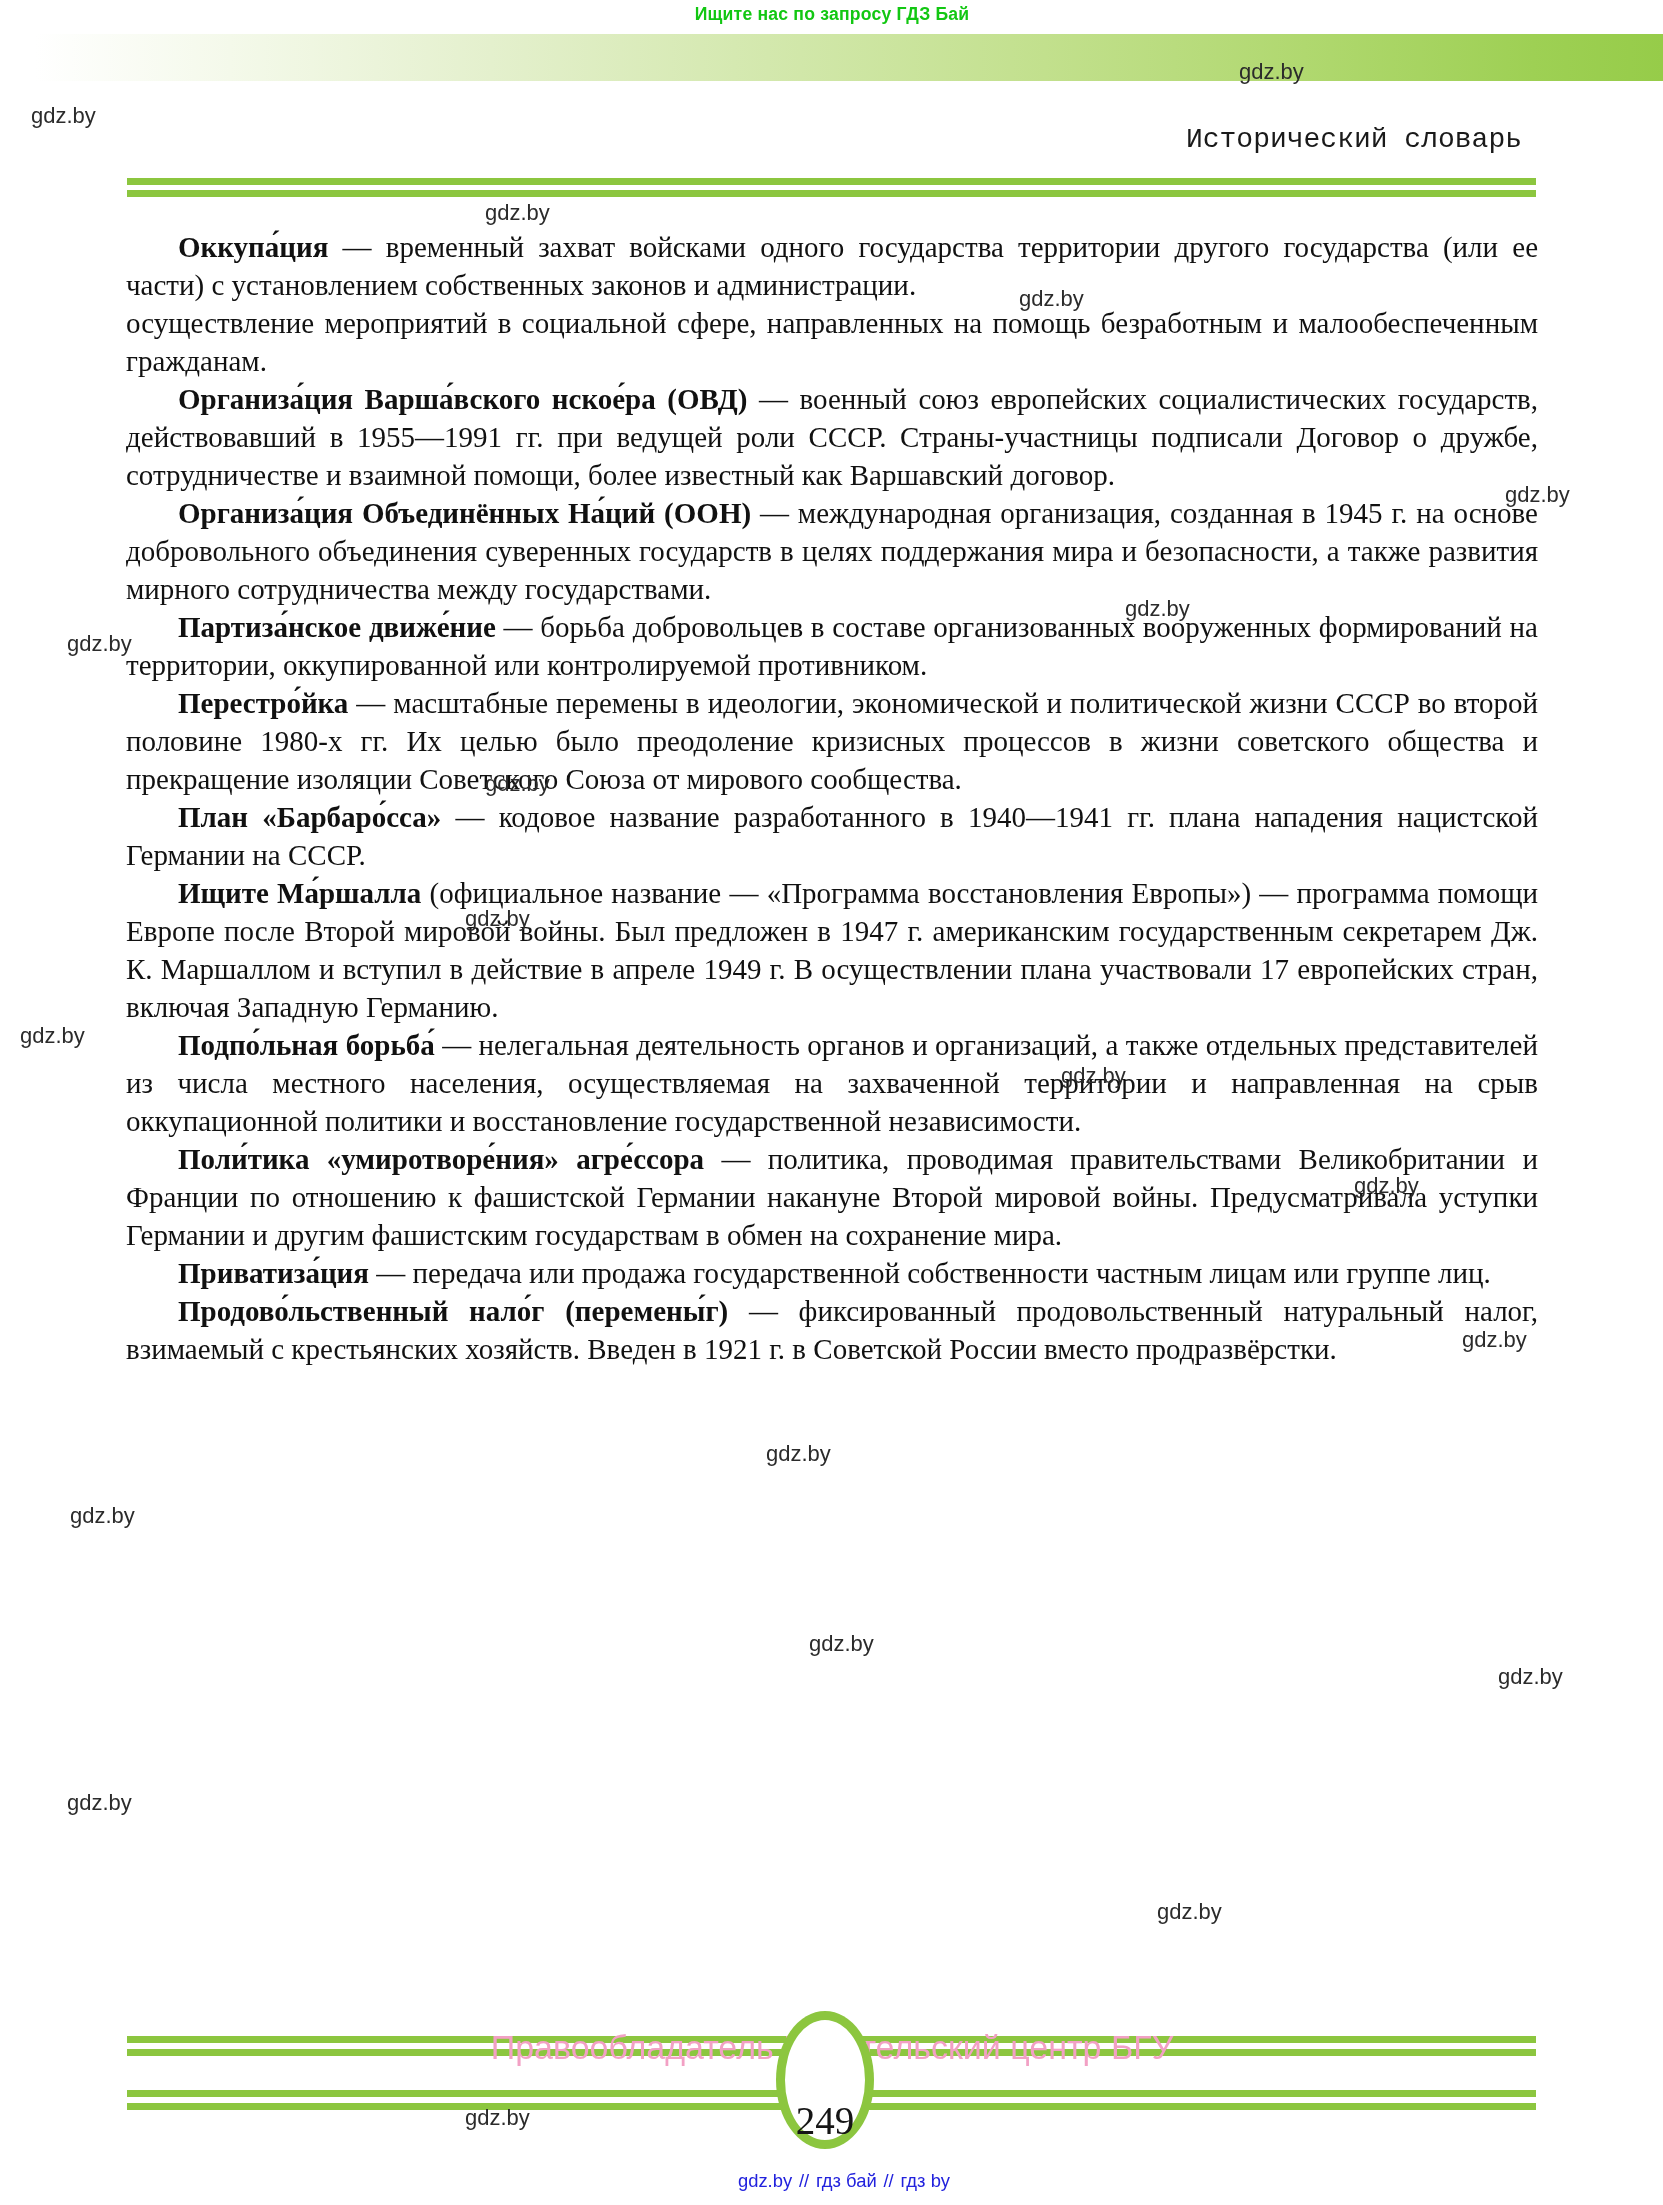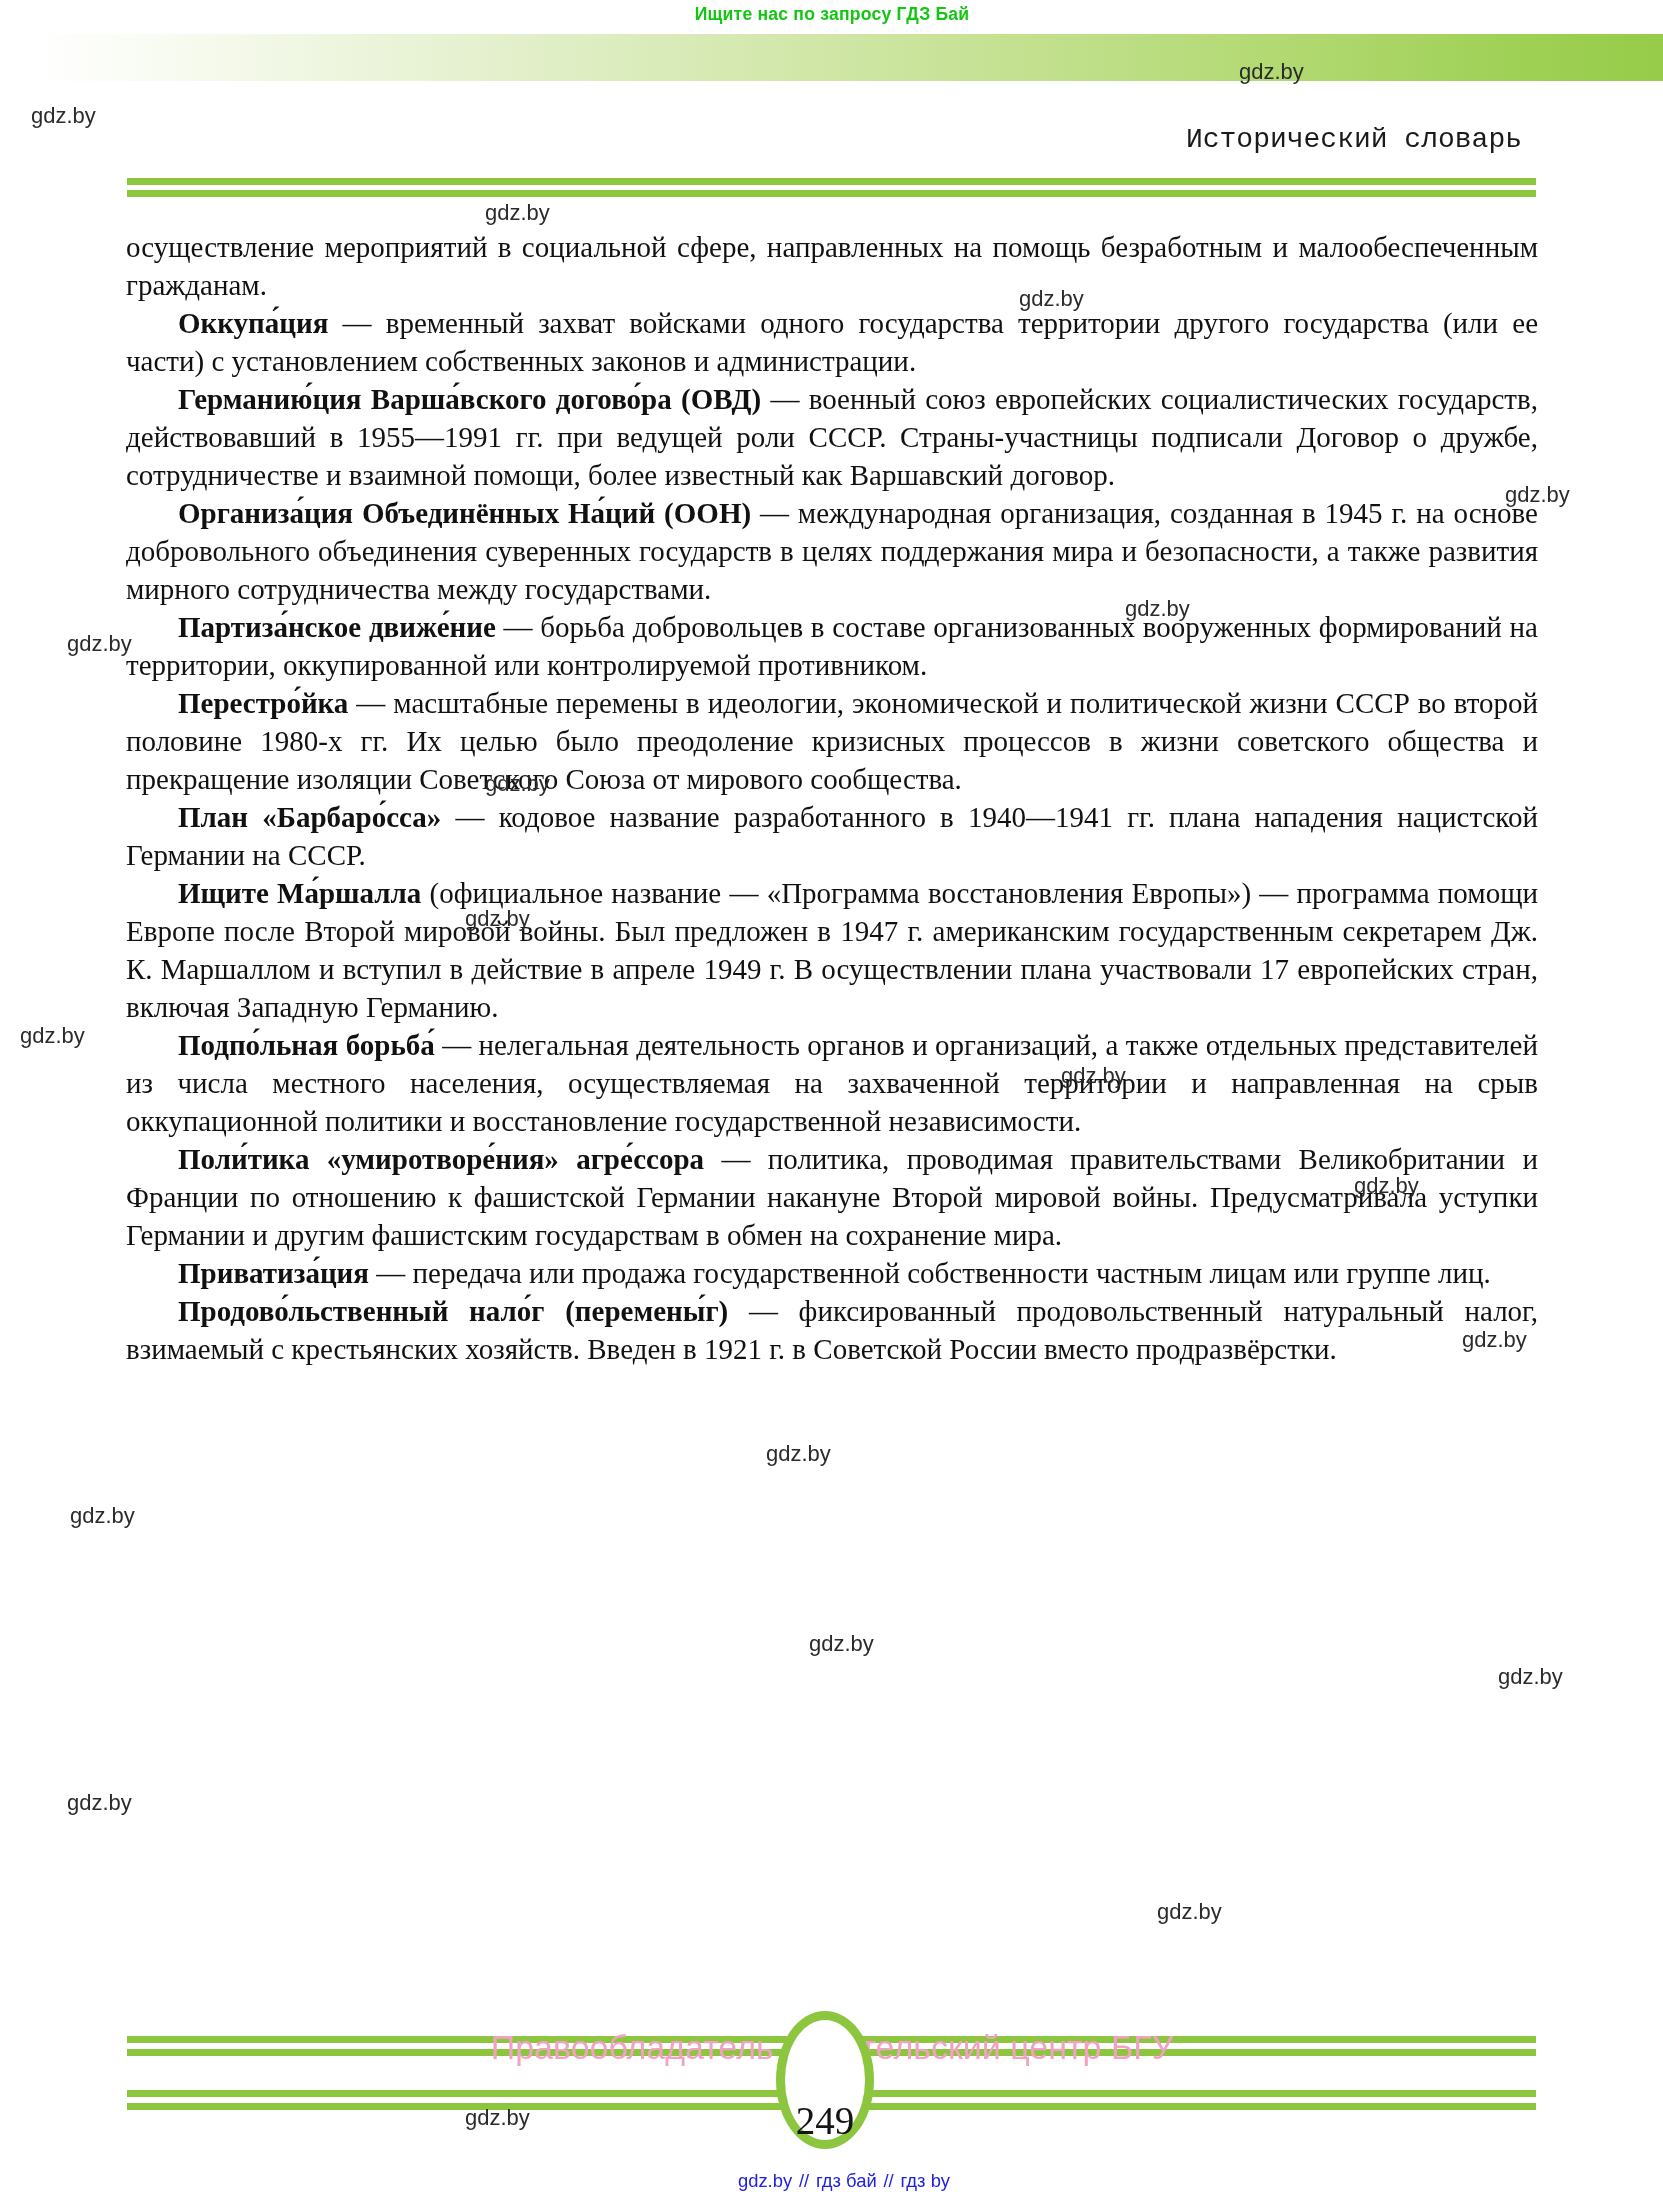--- a/index.html
+++ b/index.html
@@ -167,23 +167,23 @@
 <div class="promo-line">Ищите нас по запросу ГДЗ Бай</div>
 
 <div class="header-band"></div>
 
 <div class="header-title">Исторический словарь</div>
 
 <div class="rule rule-top-a"></div>
 <div class="rule rule-top-b"></div>
 
 <div class="content">
+    <p class="para"><span class="term">Оккупа́ция</span><span> — временный захват войсками одного государства территории другого государства (или ее части) с установлением собственных законов и администрации.</span></p>
     <p class="para no-indent"><span>осуществление мероприятий в социальной сфере, направленных на помощь безработным и малообеспеченным гражданам.</span></p>
-    <p class="para"><span class="term">Оккупа́ция</span><span> — временный захват войсками одного государства территории другого государства (или ее части) с установлением собственных законов и администрации.</span></p>
-    <p class="para"><span class="term">Германию́ция Варша́вского догово́ра (ОВД)</span><span> — военный союз европейских социалистических государств, действовавший в 1955—1991 гг. при ведущей роли СССР. Страны-участницы подписали Договор о дружбе, сотрудничестве и взаимной помощи, более известный как Варшавский договор.</span></p>
+    <p class="para"><span class="term">Организа́ция Варша́вского нское́ра (ОВД)</span><span> — военный союз европейских социалистических государств, действовавший в 1955—1991 гг. при ведущей роли СССР. Страны-участницы подписали Договор о дружбе, сотрудничестве и взаимной помощи, более известный как Варшавский договор.</span></p>
     <p class="para"><span class="term">Организа́ция Объединённых На́ций (ООН)</span><span> — международная организация, созданная в 1945 г. на основе добровольного объединения суверенных государств в целях поддержания мира и безопасности, а также развития мирного сотрудничества между государствами.</span></p>
     <p class="para"><span class="term">Партиза́нское движе́ние</span><span> — борьба добровольцев в составе организованных вооруженных формирований на территории, оккупированной или контролируемой противником.</span></p>
     <p class="para"><span class="term">Перестро́йка</span><span> — масштабные перемены в идеологии, экономической и политической жизни СССР во второй половине 1980-х гг. Их целью было преодоление кризисных процессов в жизни советского общества и прекращение изоляции Советского Союза от мирового сообщества.</span></p>
     <p class="para"><span class="term">План «Барбаро́сса»</span><span> — кодовое название разработанного в 1940—1941 гг. плана нападения нацистской Германии на СССР.</span></p>
     <p class="para"><span class="term">Ищите Ма́ршалла</span><span> (официальное название — «Программа восстановления Европы») — программа помощи Европе после Второй мировой войны. Был предложен в 1947 г. американским государственным секретарем Дж. К. Маршаллом и вступил в действие в апреле 1949 г. В осуществлении плана участвовали 17 европейских стран, включая Западную Германию.</span></p>
     <p class="para"><span class="term">Подпо́льная борьба́</span><span> — нелегальная деятельность органов и организаций, а также отдельных представителей из числа местного населения, осуществляемая на захваченной территории и направленная на срыв оккупационной политики и восстановление государственной независимости.</span></p>
     <p class="para"><span class="term">Поли́тика «умиротворе́ния» агре́ссора</span><span> — политика, проводимая правительствами Великобритании и Франции по отношению к фашистской Германии накануне Второй мировой войны. Предусматривала уступки Германии и другим фашистским государствам в обмен на сохранение мира.</span></p>
     <p class="para"><span class="term">Приватиза́ция</span><span> — передача или продажа государственной собственности частным лицам или группе лиц.</span></p>
     <p class="para"><span class="term">Продово́льственный нало́г (перемены́г)</span><span> — фиксированный продовольственный натуральный налог, взимаемый с крестьянских хозяйств. Введен в 1921 г. в Советской России вместо продразвёрстки.</span></p>
   </div>

